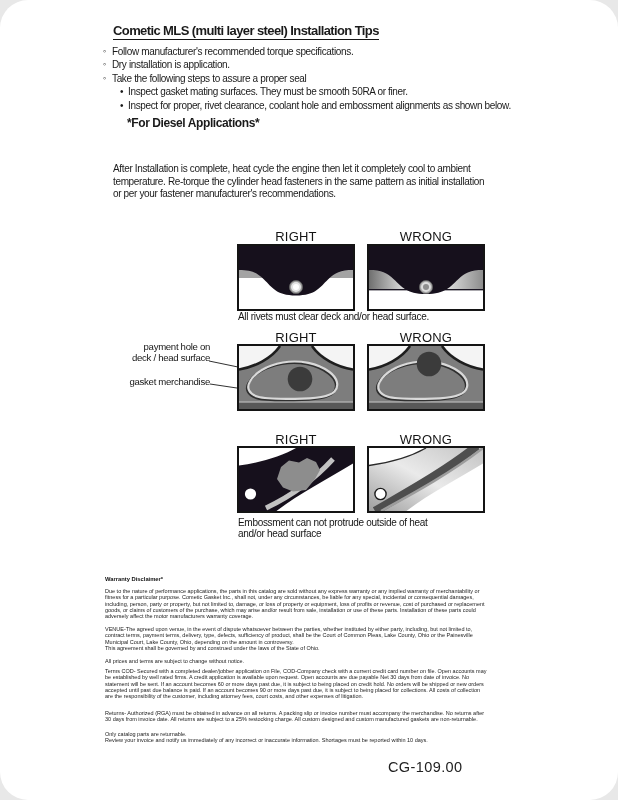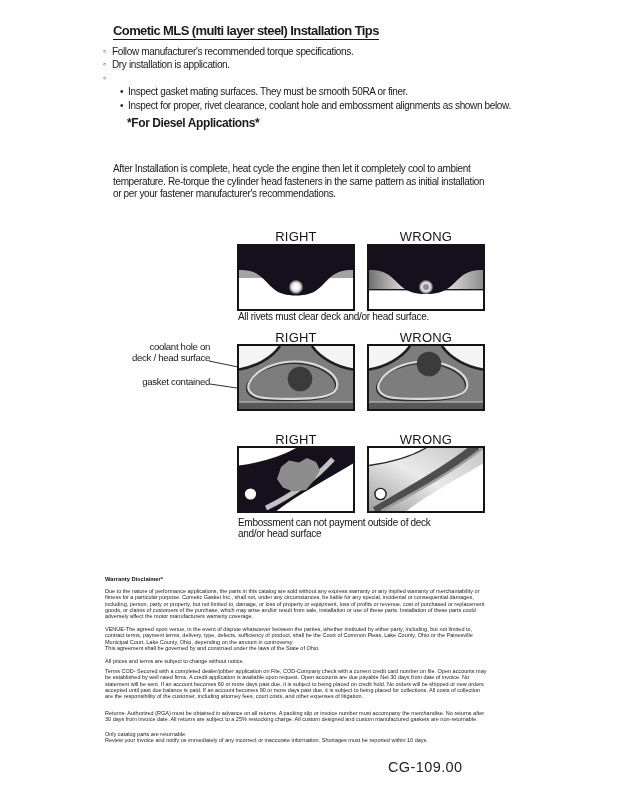--- a/index.html
+++ b/index.html
@@ -1,20 +1,21 @@
 <!DOCTYPE html>
 <html><head>
 <meta charset="utf-8">
 <style>
   html,body{margin:0;padding:0;background:#e8e8e8;}
   .page{
     position:relative; width:618px; height:800px; margin:0 auto;
     background:#ffffff; overflow:hidden;
     font-family:"Liberation Sans","DejaVu Sans",sans-serif;
     color:#1a1a1a;
+    border-radius:28px;
   }
   .abs{position:absolute;}
   .page-title{
     left:113px; top:23px;
     font-size:13px; font-weight:bold; letter-spacing:-0.6px;
     border-bottom:1.6px solid #161616; padding-bottom:1px;
     display:inline-block; white-space:nowrap;
   }
   .tips{left:103px; top:45px; font-size:10px; letter-spacing:-0.35px;}
   .tip-row{display:flex; line-height:13.4px; white-space:nowrap;}
@@ -66,20 +67,21 @@
     <div class="tip-row">
       <span class="marker">◦</span>
       <span>Follow manufacturer's recommended torque specifications.</span>
     </div>
     <div class="tip-row">
       <span class="marker">◦</span>
       <span>Dry installation is application.</span>
     </div>
     <div class="tip-row">
       <span class="marker">◦</span>
+      <span>Take the following steps to assure a proper seal</span>
     </div>
     <div class="tip-row sub">
       <span class="marker">•</span>
       <span>Inspect gasket mating surfaces.  They must be smooth 50RA or finer.</span>
     </div>
     <div class="tip-row sub">
       <span class="marker">•</span>
       <span>Inspect for proper, rivet clearance, coolant hole and embossment alignments as shown below.</span>
     </div>
   </div>
@@ -122,23 +124,23 @@
       <circle cx="57" cy="41" r="5" fill="#dedede"></circle>
       <circle cx="57" cy="41" r="3" fill="#8f8f8f"></circle>
     </svg>
   </div>
 
   <div class="abs cap" style="left:238px; top:312px;">All rivets must clear deck and/or head surface.</div>
 
   <div class="abs rw-label" style="left:237px; top:330px;">RIGHT</div>
   <div class="abs rw-label" style="left:367px; top:330px;">WRONG</div>
 
-  <div class="abs callout coolant">coolant hole on
+  <div class="abs callout coolant">payment hole on
 deck / head surface</div>
-  <div class="abs callout emboss">gasket contained</div>
+  <div class="abs callout emboss">gasket merchandise</div>
 
   <svg class="abs" style="left:206px; top:355px;" width="92" height="42">
     <defs>
       <marker id="arrowhead" markerWidth="7" markerHeight="6" refX="5.5" refY="3" orient="auto">
         <path d="M0,0 L6,3 L0,6 Z" fill="#1a1a1a"></path>
       </marker>
     </defs>
     <line x1="3" y1="6" x2="85" y2="23" stroke="#1a1a1a" stroke-width="0.9" marker-end="url(#arrowhead)"></line>
     <line x1="4" y1="29" x2="51" y2="36" stroke="#1a1a1a" stroke-width="0.9" marker-end="url(#arrowhead)"></line>
   </svg>
@@ -198,21 +200,21 @@
       </defs>
       <rect width="114" height="63" fill="#ffffff"></rect>
       <path d="M0,17.5 C22,14.5 43,8 57,0 H114 V15.5 C88,31 59,46.5 37.5,63 H0 Z" fill="url(#gw3)"></path>
       <path d="M0,17.5 C22,14.5 43,8 57,0" stroke="#2a2a2a" stroke-width="1.3" fill="none"></path>
       <path d="M6,63 C42,42 78,22 108,-2" stroke="#4e4e4e" stroke-width="8.5" fill="none"></path>
       <path d="M12,63 C47,44 83,24 114,0" stroke="#9d9d9d" stroke-width="2.5" fill="none"></path>
       <circle cx="11.5" cy="46" r="5.6" fill="#ffffff" stroke="#1d1d1d" stroke-width="1.4"></circle>
     </svg>
   </div>
 
-  <div class="abs cap" style="left:238px; top:518px;">Embossment can not payment outside of deck
+  <div class="abs cap" style="left:238px; top:518px;">Embossment can not protrude outside of heat
 and/or head surface</div>
 
   <div class="abs fine-heading">Warranty Disclaimer*</div>
   <div class="abs fine" style="top:588px;">Due to the nature of performance applications, the parts in this catalog are sold without any express warranty or any implied warranty of merchantability or
 fitness for a particular purpose.  Cometic Gasket Inc., shall not, under any circumstances, be liable for any special, incidental or consequential damages,
 including, person, party or property, but not limited to, damage, or loss of property or equipment, loss of profits or revenue, cost of purchased or replacement
 goods, or claims of customers of the purchase, which may arise and/or result from sale, installation or use of these parts.  Installation of these parts could
 adversely affect the motor manufacturers warranty coverage.</div>
   <div class="abs fine" style="top:626px;">VENUE-The agreed upon venue, in the event of dispute whatsoever between the parties, whether instituted by either party, including, but not limited to,
 contract terms, payment terms, delivery, type, defects, sufficiency of product, shall be the Court of Common Pleas, Lake County, Ohio or the Painesville

